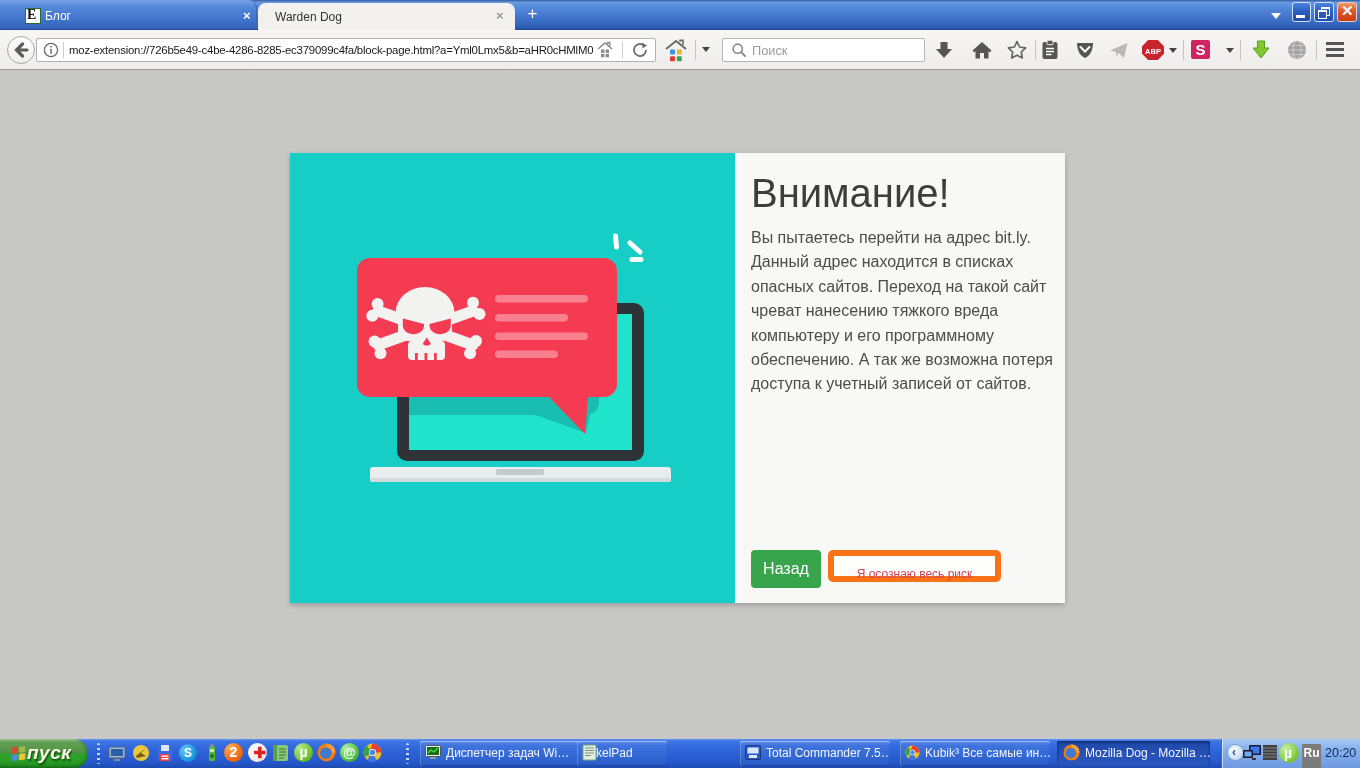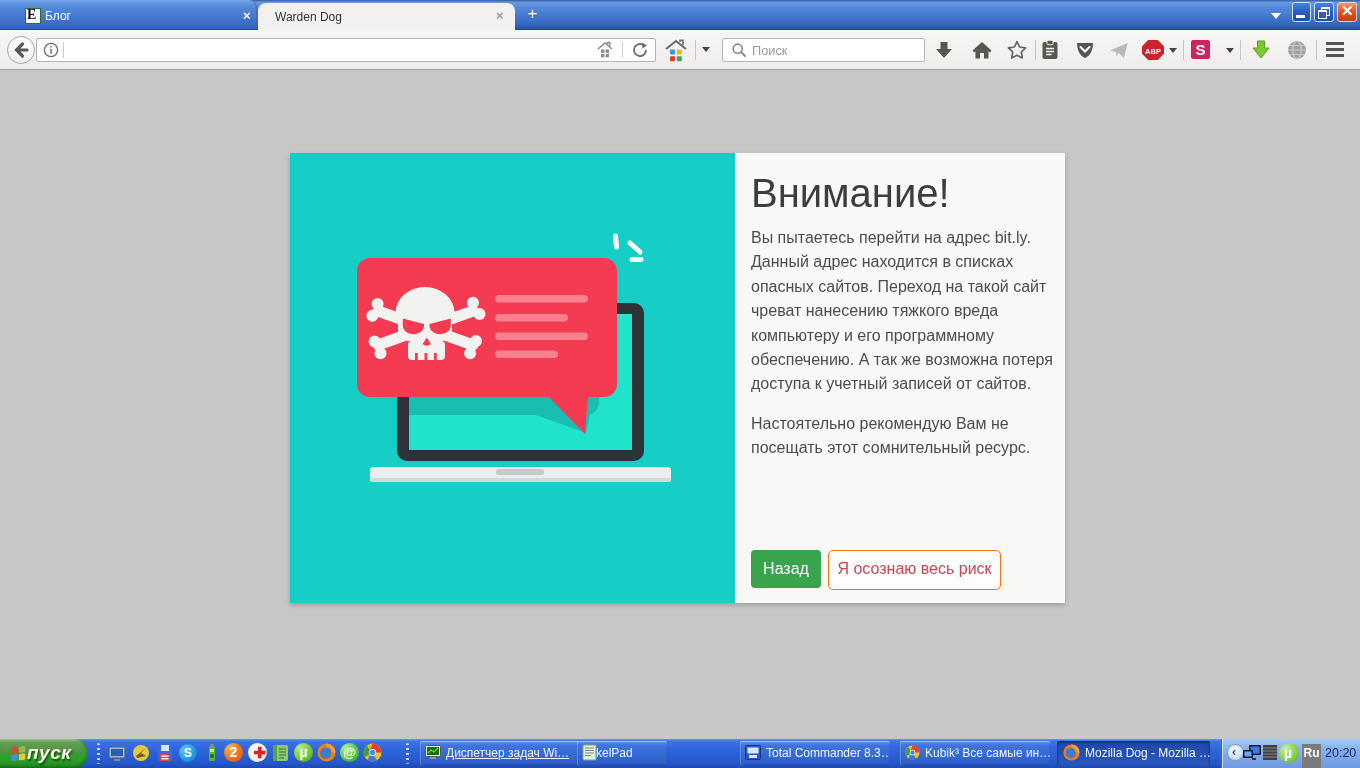--- a/index.html
+++ b/index.html
@@ -25,22 +25,22 @@
   
   #content{left:0;top:70px;width:1360px;height:669px;background:#c7c7c5;border-radius:25px;}
   #card{left:290px;top:83px;width:775px;height:450px;background:#f8f8f6;
     box-shadow:0 2px 5px rgba(0,0,0,0.22);}
   #teal{left:0;top:0;width:445px;height:450px;background:#16cec6;}
   #panel{left:445px;top:0;width:330px;height:450px;}
   #h1{left:16px;top:17.5px;font-size:40px;color:#3d3d3d;letter-spacing:0px;}
   .body-t{font-size:16px;line-height:24.4px;color:#4c4c4c;}
   #btn-green{left:16px;top:397px;width:70px;height:38px;background:#38a54d;
     border-radius:4px;color:#fff;font-size:16px;text-align:center;line-height:38px;}
-  #btn-red{left:93px;top:397px;width:173px;height:40px;border:1px solid #f97316;
-    box-sizing:border-box;border-radius:5px;color:#cb4557;font-size:16px;
+  #btn-red{left:93px;top:397px;width:173px;height:32px;border:6px solid #f97316;
+    box-sizing:border-box;border-radius:5px;color:#cb4557;font-size:12px;
     text-align:center;line-height:36px;background:#fdfdfc;}
   
   #taskbar{left:0;top:739px;width:1360px;height:29px;
     background:linear-gradient(#6295f4 0%,#3d74e4 8%,#3168dc 30%,#2a5ed2 60%,#2456c8 85%,#1c49b0 100%);padding-left:12px;}
   #startbtn{left:0;top:0;width:88px;height:29px;border-radius:0 14px 14px 0;
     background:linear-gradient(#a6c896 0%,#649f54 10%,#549549 40%,#4a9040 49%,#2ea52a 52%,#2aa127 72%,#249222 88%,#1c7a1c 100%);
     box-shadow:inset -2px -1px 3px rgba(0,60,0,.3);}
   #starttxt{left:27px;top:3px;color:#fbfbe6;font-size:19px;font-weight:bold;
     font-style:italic;text-shadow:1px 1.5px 2px rgba(0,0,0,.55);letter-spacing:0.5px;}
   .taskbtn{top:2px;height:25px;border-radius:2px;
@@ -85,20 +85,21 @@
       <path d="M10.5 3 L4.5 9 L10.5 15 M4.5 9 L15 9" stroke="#5a5a58" stroke-width="3.2" fill="none" stroke-linecap="round" stroke-linejoin="miter"></path>
     </svg>
 
   <div class="abs" id="urlbar"></div>
   <svg class="abs" style="left:43px;top:12px" width="16" height="16" viewBox="0 0 16 16">
       <circle cx="8" cy="8" r="6.6" fill="none" stroke="#6e6e6e" stroke-width="1.3"></circle>
       <rect x="7.3" y="6.8" width="1.5" height="5" fill="#6e6e6e"></rect>
       <rect x="7.3" y="3.9" width="1.5" height="1.6" fill="#6e6e6e"></rect>
     </svg>
   <div class="abs" style="left:63px;top:12px;height:16px;width:1px;background:#ccc;"></div>
+  <div class="abs" style="left:69px;top:14px;font-size:11.4px;letter-spacing:-0.22px;color:#191919;white-space:nowrap;">moz-extension://726b5e49-c4be-4286-8285-ec379099c4fa/block-page.html?a=Yml0Lmx5&amp;b=aHR0cHMlM0</div>
 
   <svg class="abs" style="left:596px;top:11px" width="18" height="18" viewBox="0 0 18 18">
       <path d="M2 8 L9 2 L16 8" stroke="#8a8a8a" stroke-width="1.6" fill="none"></path>
       <path d="M11.7 3.2 L11.7 1.5 L13.8 1.5 L13.8 5" stroke="#8a8a8a" stroke-width="1.4" fill="none"></path>
       <rect x="5" y="8.5" width="3.4" height="3.4" fill="#8a8a8a"></rect>
       <rect x="9.6" y="8.5" width="3.4" height="3.4" fill="#8a8a8a"></rect>
       <rect x="5" y="12.9" width="3.4" height="3.4" fill="#8a8a8a"></rect>
       <rect x="9.6" y="12.9" width="3.4" height="3.4" fill="#8a8a8a"></rect>
     </svg>
   <div class="abs" style="left:622px;top:12px;height:16px;width:1px;background:#ccc;"></div>
@@ -234,21 +235,20 @@
         <g stroke="#fff" stroke-width="5" stroke-linecap="round">
           <line x1="325.5" y1="83" x2="326.5" y2="94"></line>
           <line x1="340" y1="90" x2="350" y2="99"></line>
           <line x1="342" y1="106.5" x2="351" y2="106.5"></line>
         </g>
       </svg>
     </div>
     <div class="abs" id="panel">
       <div class="abs" id="h1">Внимание!</div>
       <div class="abs body-t" style="left:16px;top:73px;width:314px;">Вы пытаетесь перейти на адрес bit.ly.<br>Данный адрес находится в списках<br>опасных сайтов. Переход на такой сайт<br>чреват нанесению тяжкого вреда<br>компьютеру и его программному<br>обеспечению. А так же возможна потеря<br>доступа к учетный записей от сайтов.</div>
-      <div class="abs body-t" style="left:16px;top:259px;width:310px;">Настоятельно рекомендую Вам не<br>посещать этот сомнительный ресурс.</div>
       <div class="abs" id="btn-green">Назад</div>
       <div class="abs" id="btn-red">Я осознаю весь риск</div>
     </div>
   </div>
 </div>
 
 <div class="abs" id="taskbar">
   <div class="abs" id="startbtn"></div>
   <svg class="abs" style="left:11px;top:6px" width="15" height="17" viewBox="0 0 15 17">
     <g transform="skewY(-7)">
@@ -303,21 +303,21 @@
   <div class="abs" style="left:340px;top:4px;width:19px;height:19px;border-radius:50%;background:radial-gradient(circle at 6px 5px,#b0f0a0,#58c848 55%,#28a018);color:#fff;font-weight:bold;font-size:13px;text-align:center;line-height:19px;">@</div>
   <svg class="abs" style="left:363px;top:4px" width="19" height="19" viewBox="0 0 19 19">
       <circle cx="9.5" cy="9.5" r="9" fill="#f0c020"></circle>
       <path d="M9.5 0.5 A9 9 0 0 1 18.5 9.5 L13 9.5 A3.5 3.5 0 0 0 6 9.5 Z" fill="#e84030"></path>
       <path d="M1 14 A9 9 0 0 1 0.5 9.5 A9 9 0 0 1 4 2.5 L7.5 8 A3.5 3.5 0 0 0 6 12 Z" fill="#38a048"></path>
       <path d="M4.8 17.2 A9 9 0 0 0 14 17.5 L11 12.5 A3.5 3.5 0 0 1 6.5 11.5 Z" fill="#3a78e8"></path>
       <circle cx="9.5" cy="9.5" r="3.5" fill="#fff"></circle>
       <circle cx="9.5" cy="9.5" r="2.8" fill="#4888e8"></circle>
     </svg>
 
-  <div class="abs taskbtn" style="left:420px;width:168px;text-decoration:underline;">
+  <div class="abs taskbtn" style="left:420px;width:168px;">
     <svg class="abs" style="left:5px;top:4px" width="16" height="15" viewBox="0 0 16 15">
         <rect x="0.5" y="0.5" width="15" height="11" rx="1" fill="#e8f0f8" stroke="#555"></rect>
         <rect x="2" y="2" width="12" height="8" fill="#1a6a1a"></rect>
         <path d="M3 8 L6 5 L9 7 L13 3" stroke="#40e840" stroke-width="1.2" fill="none"></path>
         <rect x="5" y="12" width="6" height="2" fill="#8a9ab0"></rect>
       </svg>
     <span style="margin-left:26px;">Диспетчер задач Wi…</span>
   </div>
   <div class="abs taskbtn" style="left:577px;width:90px;">
     <svg class="abs" style="left:5px;top:3px" width="15" height="17" viewBox="0 0 15 17">
@@ -325,21 +325,21 @@
         <path d="M3 4 L12 4 M3 6.5 L12 6.5 M3 9 L12 9 M3 11.5 L9 11.5" stroke="#888" stroke-width="1"></path>
       </svg>
     <span style="margin-left:11px;">AkelPad</span>
   </div>
   <div class="abs taskbtn" style="left:740px;width:150px;">
     <svg class="abs" style="left:5px;top:4px" width="16" height="15" viewBox="0 0 16 15">
         <rect x="0.5" y="0.5" width="15" height="14" rx="1" fill="#2858c8" stroke="#183878"></rect>
         <rect x="2.5" y="2.5" width="11" height="6" fill="#d8e8f8"></rect>
         <rect x="4" y="10" width="8" height="3" fill="#d8e8f8"></rect>
       </svg>
-    <span style="margin-left:26px;">Total Commander 8.3…</span>
+    <span style="margin-left:26px;">Total Commander 7.5…</span>
   </div>
   <div class="abs taskbtn" style="left:900px;width:150px;">
     <svg class="abs" style="left:5px;top:4px" width="15" height="15" viewBox="0 0 19 19">
         <circle cx="9.5" cy="9.5" r="9" fill="#f0c020"></circle>
         <path d="M9.5 0.5 A9 9 0 0 1 18.5 9.5 L13 9.5 A3.5 3.5 0 0 0 6 9.5 Z" fill="#e84030"></path>
         <path d="M1 14 A9 9 0 0 1 0.5 9.5 A9 9 0 0 1 4 2.5 L7.5 8 A3.5 3.5 0 0 0 6 12 Z" fill="#38a048"></path>
         <path d="M4.8 17.2 A9 9 0 0 0 14 17.5 L11 12.5 A3.5 3.5 0 0 1 6.5 11.5 Z" fill="#3a78e8"></path>
         <circle cx="9.5" cy="9.5" r="3.5" fill="#fff"></circle>
         <circle cx="9.5" cy="9.5" r="2.8" fill="#4888e8"></circle>
       </svg>

